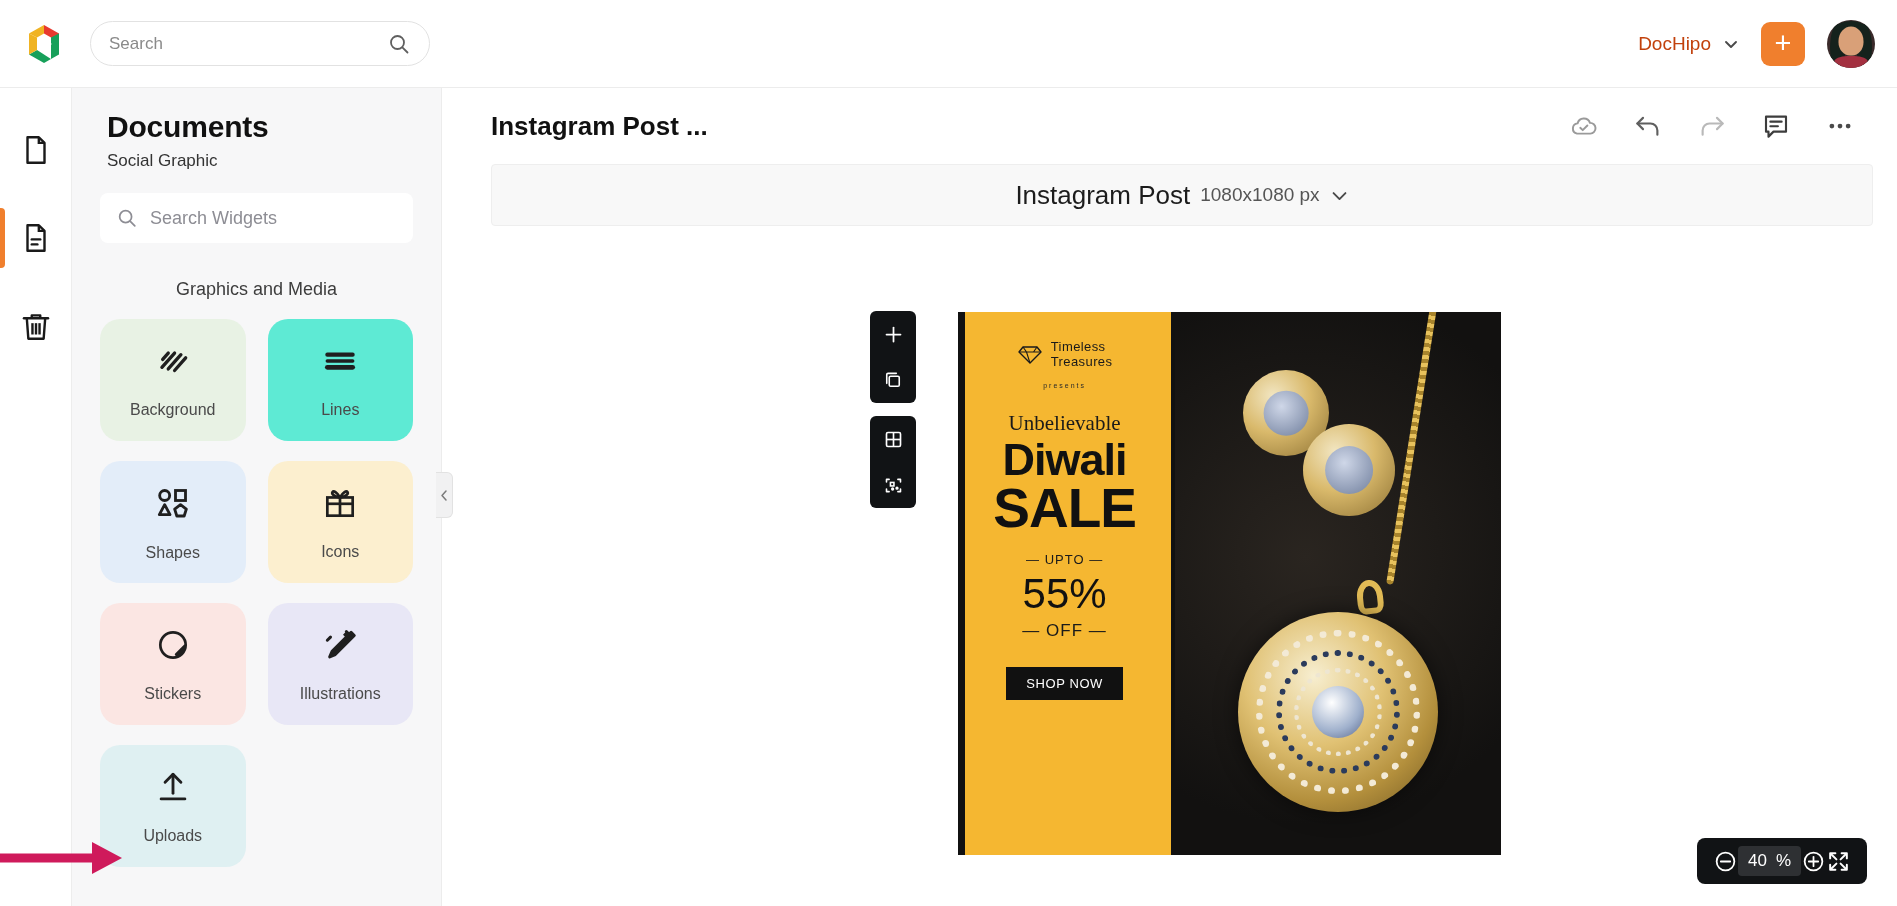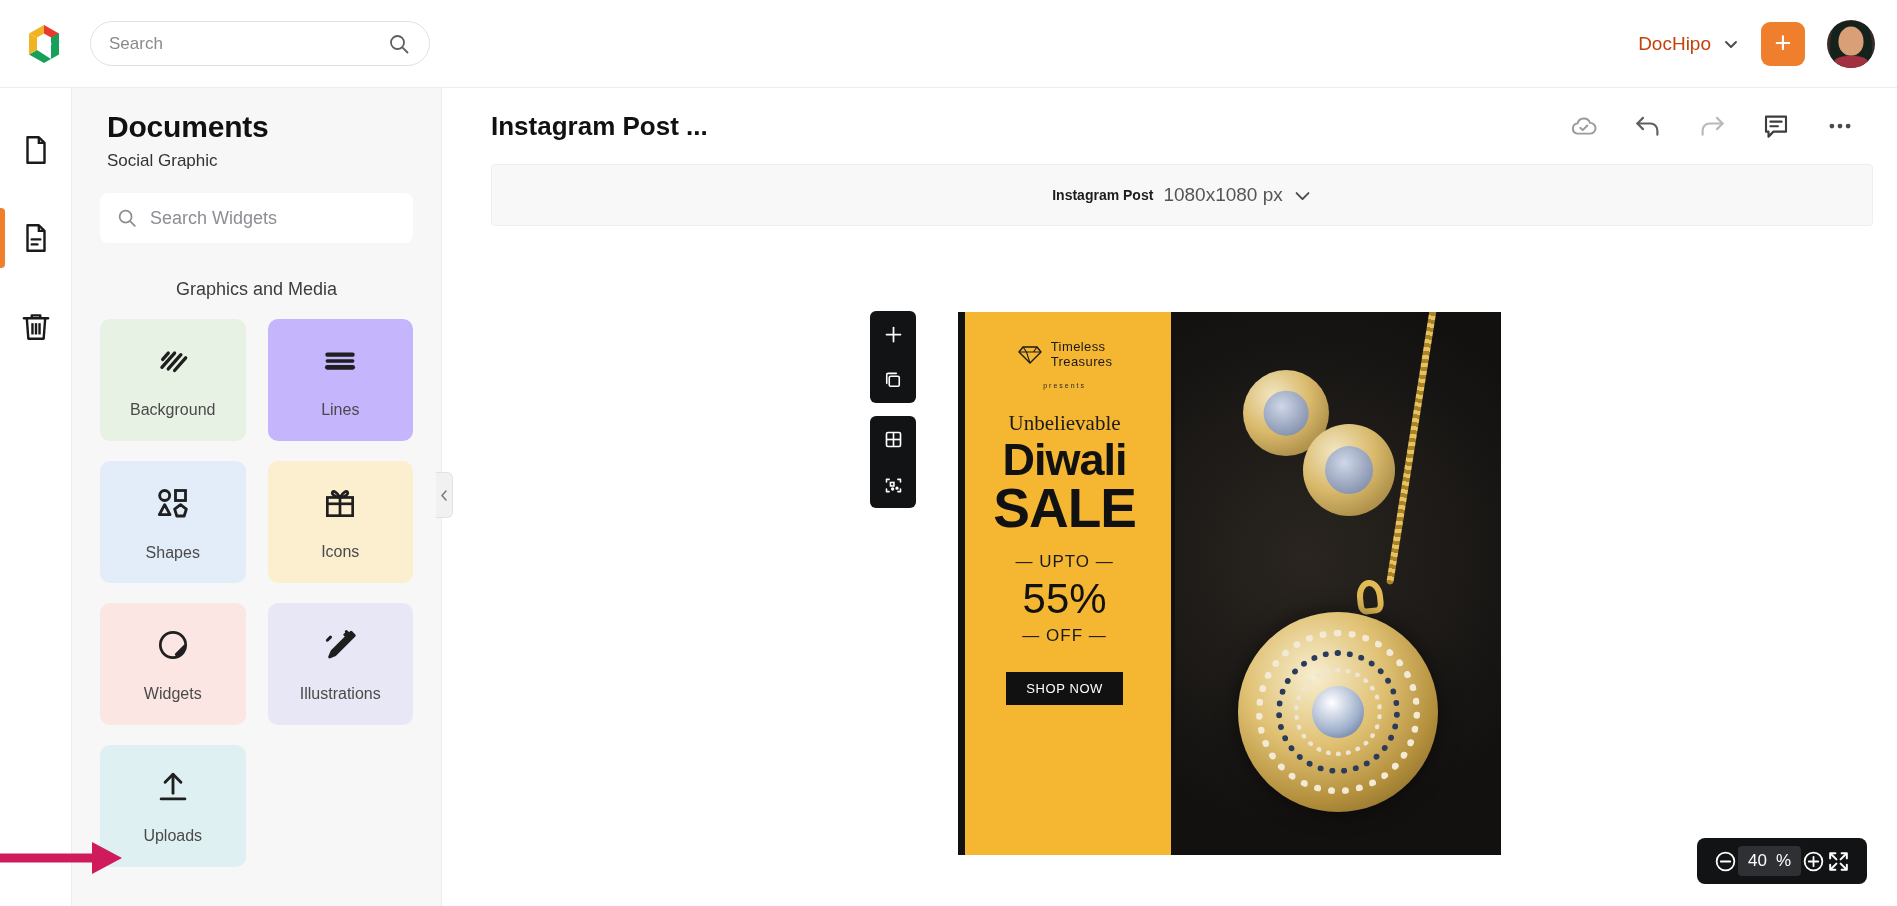--- a/index.html
+++ b/index.html
@@ -84,21 +84,21 @@
   .widget-search .ws-text { font-size: 18px; color: #8d8d94; }
   .section-head {
     margin: 22px 28px 0 28px; height: 36px; display: flex; align-items: center; gap: 14px; cursor: pointer; flex-direction: column;
   }
   .section-head .sh-label { font-size: 18px; color: #3d3d3d; flex: 1; }
   .tiles {
     margin: 18px 28px 0 28px; display: grid; grid-template-columns: 1fr 1fr;
     gap: 20px 22px;
   }
   .tile {
-    height: 122px; border-radius: 10px; display: flex; flex-direction: column;
+    height: 122px; border-radius: 20px; display: flex; flex-direction: column;
     align-items: center; justify-content: center; gap: 21px; cursor: pointer;
   }
   .tile .t-label { font-size: 16px; color: #4a4a4a; }
 
   
   .collapse-handle {
     position: absolute; left: 436px; top: 472px; width: 17px; height: 46px;
     background: #f1f1f2; border: 1px solid #e2e2e2; border-left: none;
     border-radius: 0 6px 6px 0; display: flex; align-items: center; justify-content: center;
     cursor: pointer; z-index: 16;
@@ -114,21 +114,21 @@
   }
   .doc-title { font-size: 26px; font-weight: bold; color: #111; }
   .doc-tools { margin-left: auto; display: flex; align-items: center; gap: 34px; }
   .tool-btn { cursor: pointer; display: flex; align-items: center; }
 
   .size-bar {
     margin: 0 24px 0 49px; height: 62px; background: #f8f8f8;
     border: 1px solid #eeeeee; border-radius: 4px;
     display: flex; align-items: center; justify-content: center; gap: 10px;
   }
-  .size-name { font-size: 14px; font-weight: bold; color: #1c1c1c; }
+  .size-name { font-size: 26px; font-weight: normal; color: #1c1c1c; }
   .size-dim { font-size: 19px; color: #555; }
 
   
   .canvas-area { position: relative; height: 620px; }
   .page-tools {
     position: absolute; left: 428px; top: 85px; display: flex;
     flex-direction: column; gap: 13px; z-index: 5;
   }
   .ptool-group { background: #111315; border-radius: 6px; display: flex; flex-direction: column; }
   .ptool {
@@ -145,21 +145,21 @@
     border-right: 4px solid #111;
   }
   .ab-left::after { content:""; position:absolute; left:0; top:0; bottom:0; width:7px; background:#111; }
   .brand-block { margin-top: 28px; display: flex; align-items: center; gap: 8px; }
   .gem { width: 26px; height: 20px; }
   .brand-txt { font-size: 13px; color: #1a1a1a; line-height: 1.15; letter-spacing: .4px; }
   .presents { font-size: 7px; color: #2a2a2a; letter-spacing: 2px; margin-top: 12px; }
   .unbelievable { font-size: 21px; color: #1a1a1a; margin-top: 22px; font-family: "Liberation Serif", serif; }
   .diwali { font-size: 45px; font-weight: bold; color: #111; line-height: .95; margin-top: 3px; letter-spacing: -1px; }
   .sale { font-size: 55px; font-weight: bold; color: #111; line-height: .95; letter-spacing: -1px; }
-  .upto { font-size: 17px; color: #1a1a1a; margin-top: 18px; letter-spacing: 1px; }
+  .upto { font-size: 13px; color: #1a1a1a; margin-top: 18px; letter-spacing: 1px; }
   .pct { font-size: 42px; color: #111; line-height: 1; margin-top: 6px; }
   .offtxt { font-size: 17px; color: #1a1a1a; margin-top: 6px; letter-spacing: 1px; }
   .shopnow {
     margin-top: 26px; background: #111; color: #fff; font-size: 13px; font-weight: normal;
     padding: 9px 20px; letter-spacing: .6px;
   }
   .ab-right { flex: 1; position: relative; background: radial-gradient(circle at 40% 45%, #2a2520 0%, #121110 75%); overflow: hidden; }
   .chain { position: absolute; right: 86px; top: -6px; width: 7px; height: 280px;
     background: repeating-linear-gradient(180deg, #e8c25c 0 4px, #a8842c 4px 8px);
     transform: rotate(9deg); border-radius: 4px; }
@@ -299,21 +299,21 @@
           <g stroke="#1f1f1f" stroke-width="2.1" stroke-linecap="round">
             <line x1="5" y1="16" x2="13" y2="7"></line>
               <line x1="9" y1="17" x2="17" y2="8"></line>
             <line x1="13" y1="18" x2="20" y2="10"></line>
               <line x1="5.5" y1="11" x2="9" y2="7"></line>
           </g>
         </svg>
         <span class="t-label">Background</span>
       </div>
 
-      <div class="tile" style="background:#c4b5fd">
+      <div class="tile" style="background:#5eead4">
         <svg width="38" height="38" viewBox="0 0 24 24">
           <g stroke="#1f1f1f" stroke-linecap="round">
             <line x1="4" y1="8" x2="20" y2="8" stroke-width="2.6"></line>
             <line x1="4" y1="12" x2="20" y2="12" stroke-width="2.2"></line>
             <line x1="4" y1="16" x2="20" y2="16" stroke-width="3"></line>
           </g>
         </svg>
         <span class="t-label">Lines</span>
       </div>
 
@@ -335,21 +335,21 @@
           <path d="M12 8.5 C10 5 8 4 7.2 5.2 C6.4 6.4 9 8 12 8.5 Z" stroke-linejoin="round"></path>
           <path d="M12 8.5 C14 5 16 4 16.8 5.2 C17.6 6.4 15 8 12 8.5 Z" stroke-linejoin="round"></path>
         </svg>
         <span class="t-label">Icons</span>
       </div>
 
       <div class="tile" style="background:#fbe6e3">
         <svg width="38" height="38" viewBox="0 0 24 24" fill="none" stroke="#1f1f1f" stroke-width="1.7">
           <path d="M20 12 A8 8 0 1 1 12 4 A8 8 0 0 1 20 12 L14 18 A6 6 0 0 0 20 12 Z" stroke-linejoin="round"></path>
         </svg>
-        <span class="t-label">Widgets</span>
+        <span class="t-label">Stickers</span>
       </div>
 
       <div class="tile" style="background:#e8e7f6">
         <svg width="38" height="38" viewBox="0 0 24 24" fill="none" stroke="#1f1f1f" stroke-width="1.9">
           <path d="M19 4 L21 6 L9 18 L5.5 19.5 L7 16 Z" stroke-linejoin="round" fill="#1f1f1f"></path>
           <path d="M4 9 L6 7 M16 3.5 L18.5 6" stroke-linecap="round"></path>
           <rect x="14.5" y="4" width="3" height="3" transform="rotate(45 16 5.5)" fill="#1f1f1f" stroke="none"></rect>
         </svg>
         <span class="t-label">Illustrations</span>
       </div>

